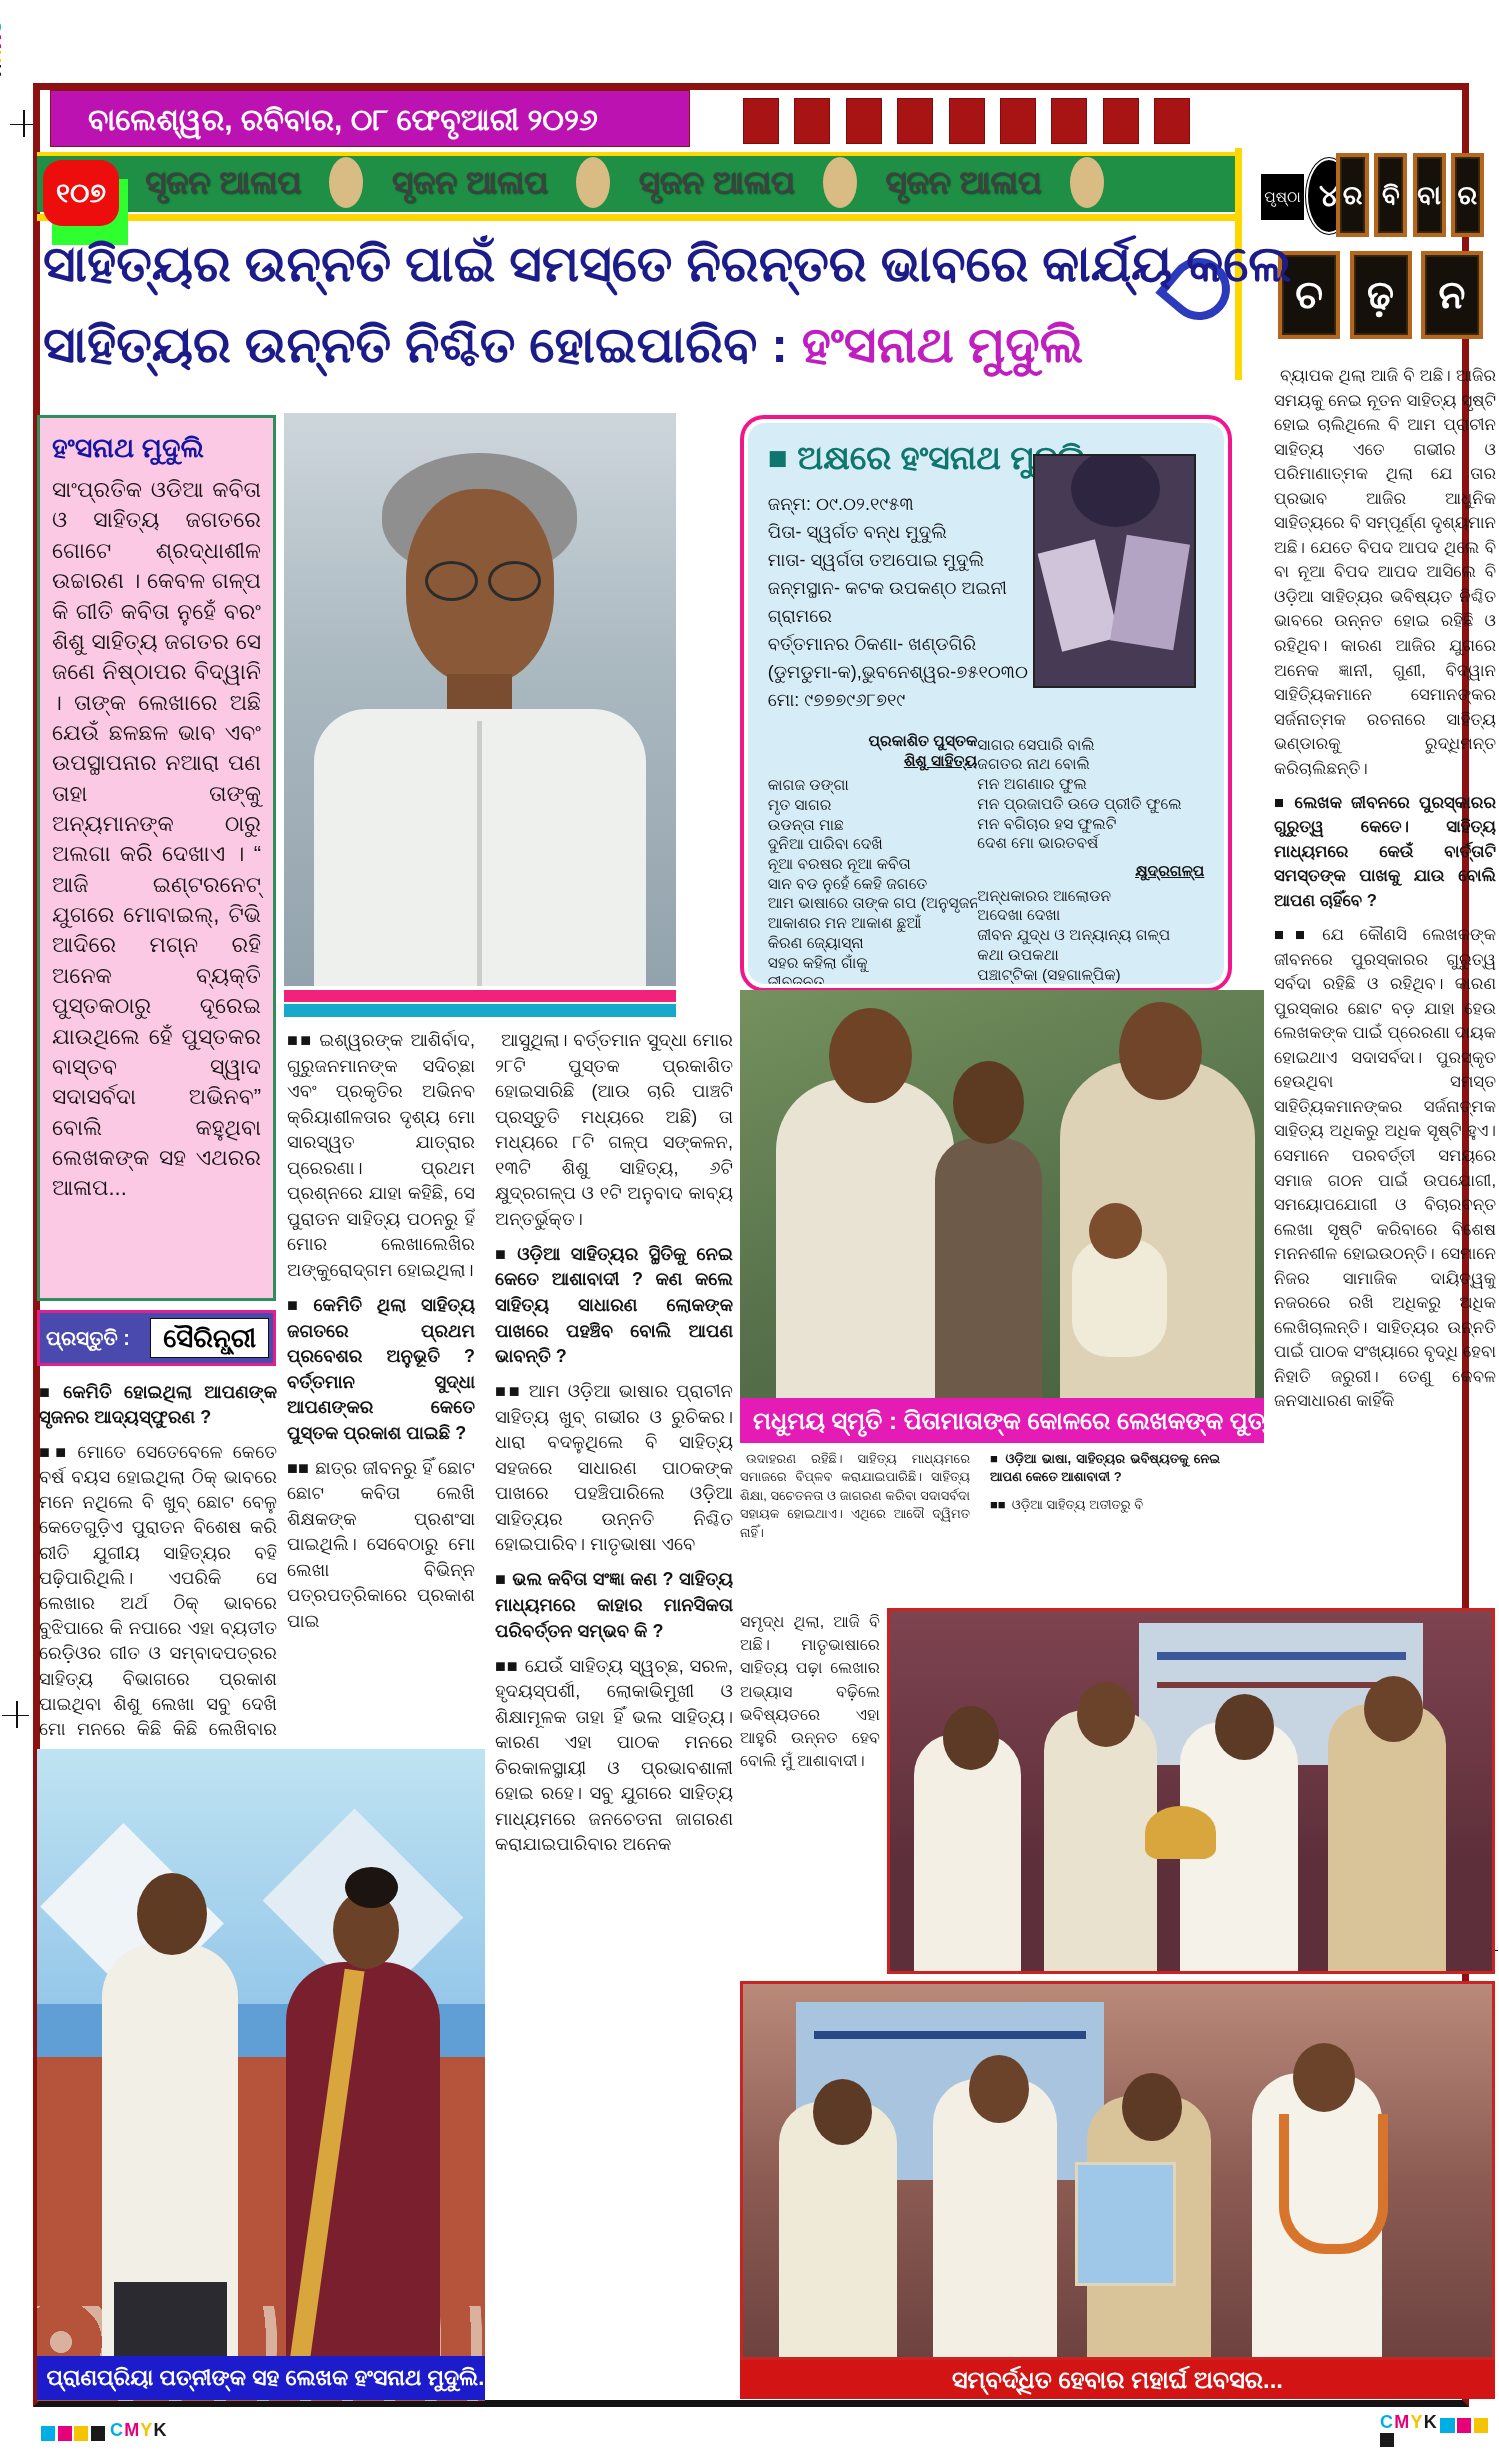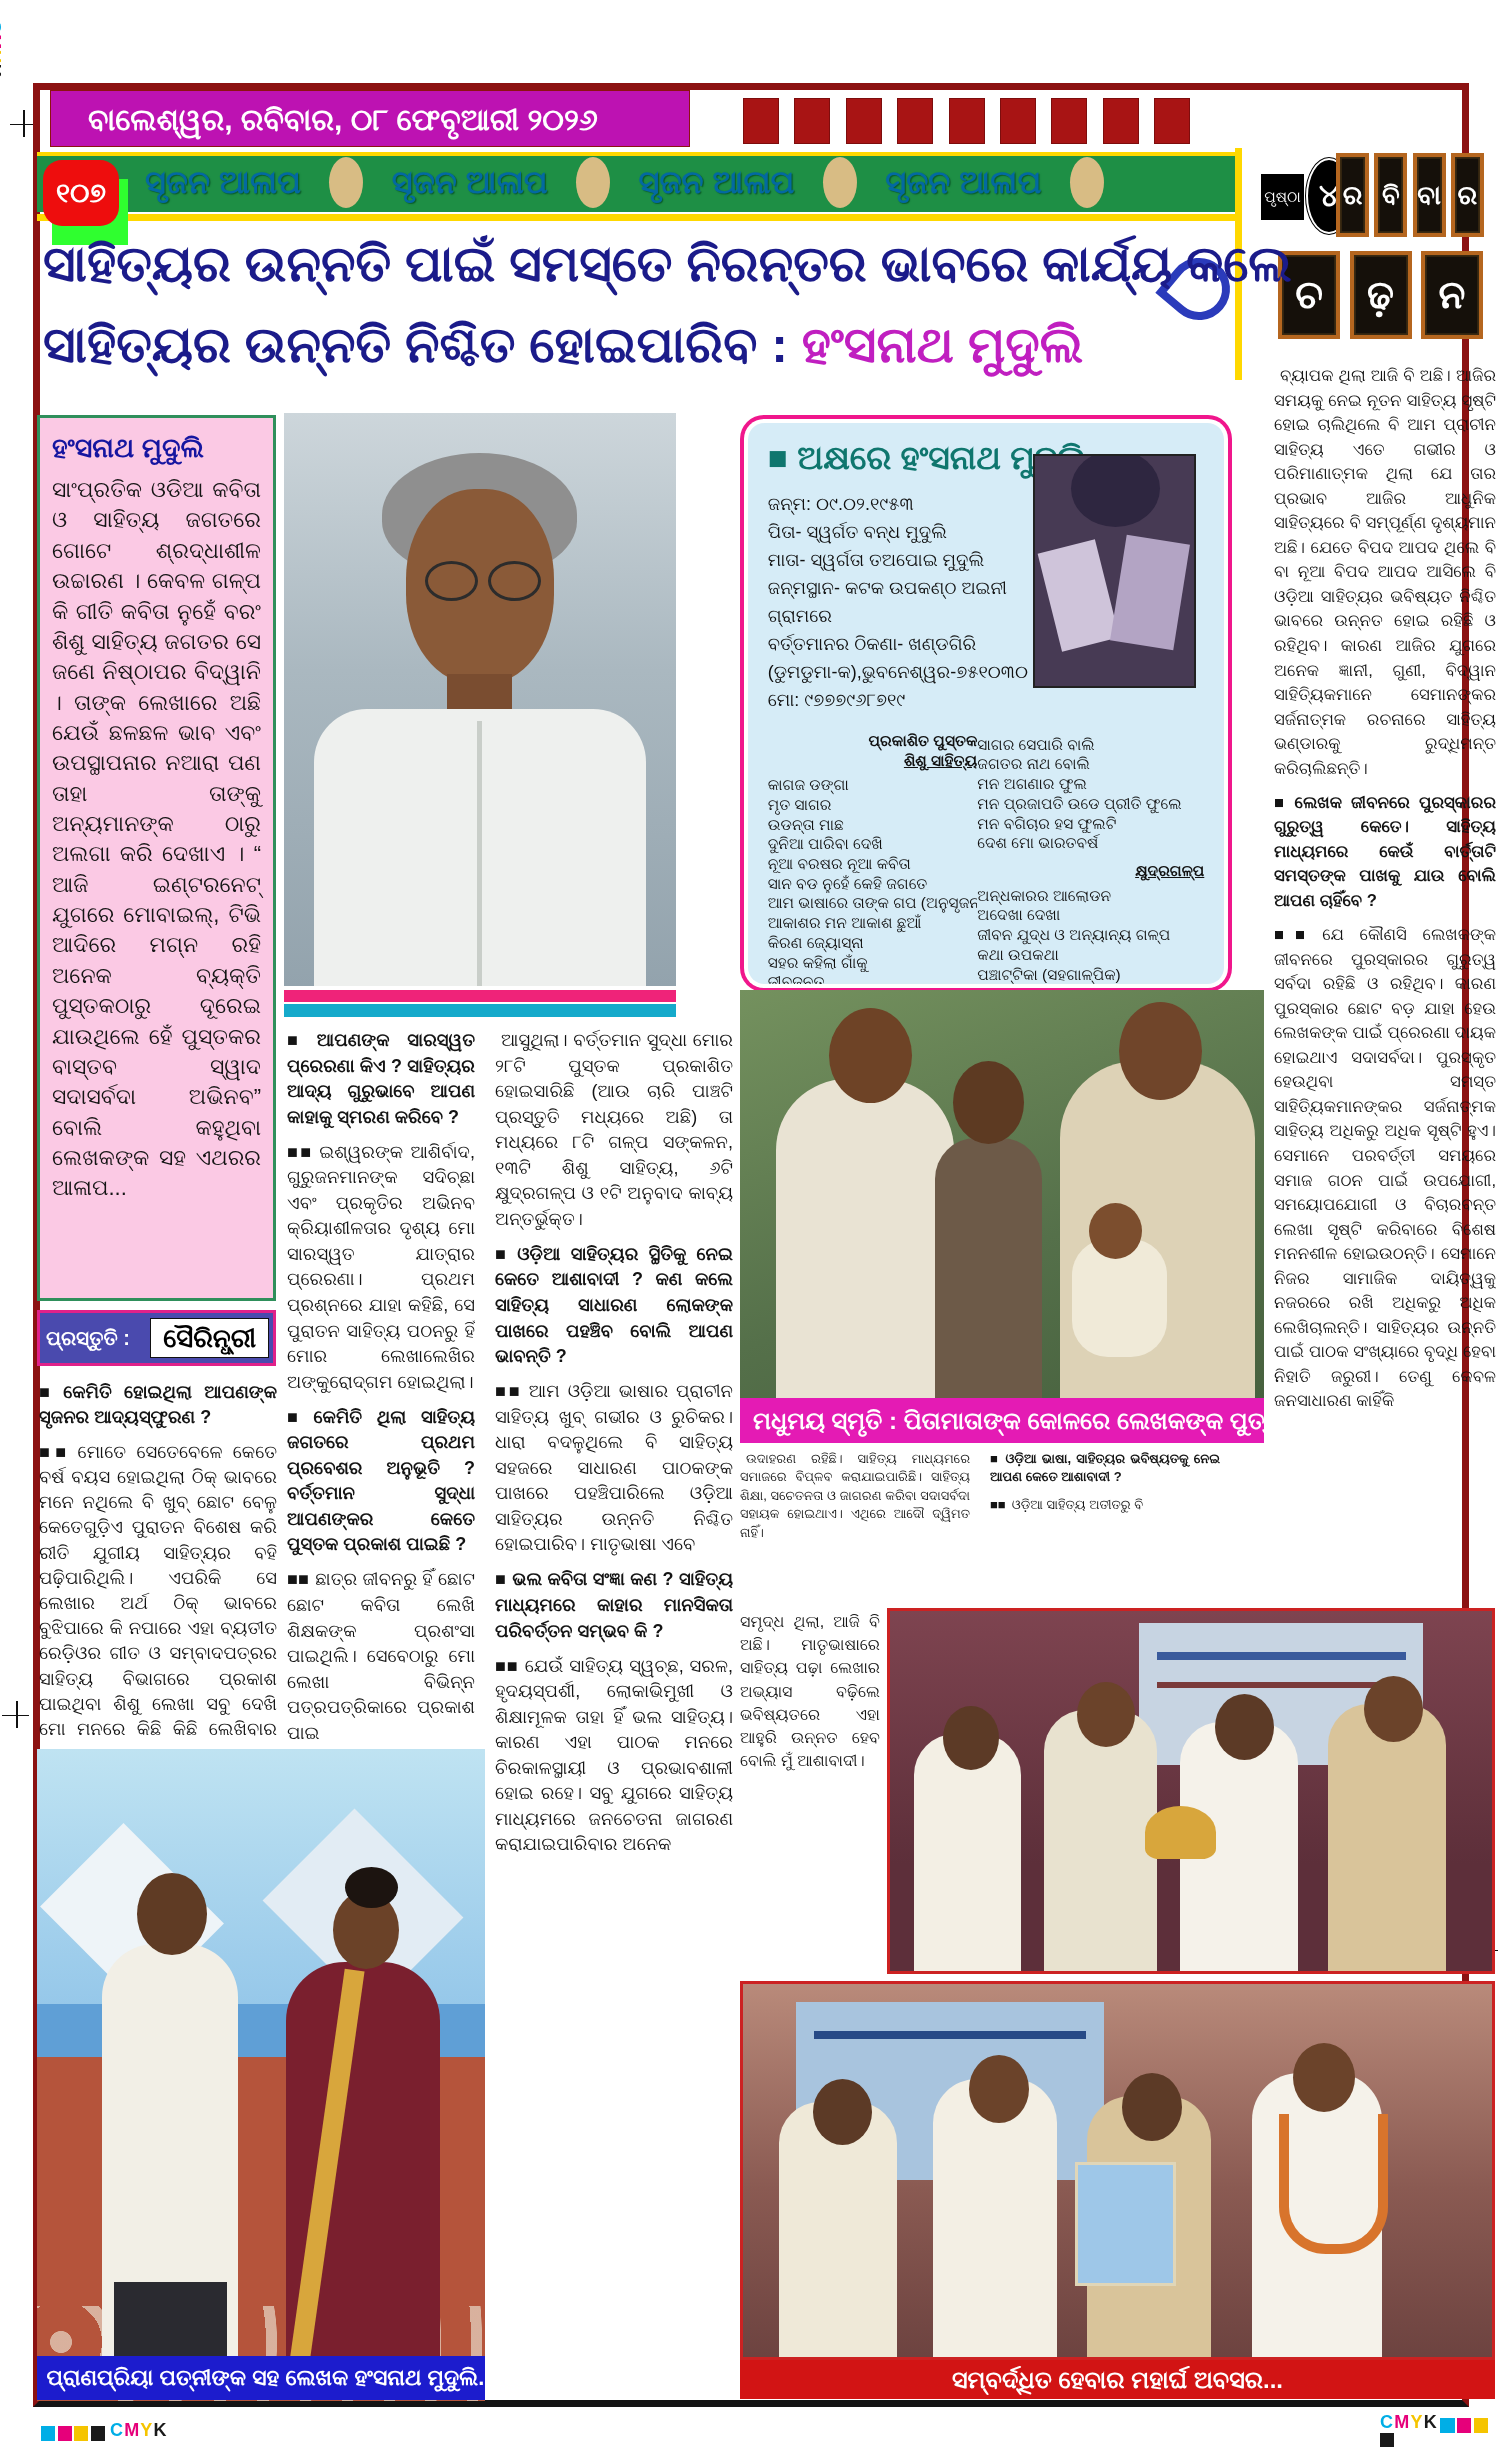--- a/index.html
+++ b/index.html
@@ -34,21 +34,21 @@
   
   .green-bar{left:37px;top:152px;width:1198px;height:60px;background:#1e8f45;border-top:4.7px solid #ffd800;
              box-sizing:border-box;display:flex;align-items:center;}
   .yellow-rule{left:37px;top:214px;width:1198px;height:7.1px;background:#ffd800;}
   .yellow-vrule{left:1235px;top:148px;width:7.1px;height:232px;background:#ffd800;}
   .issue-shadow{left:52px;top:179px;width:76px;height:66px;background:#2fff2f;}
   .issue-badge{left:43px;top:160px;width:76px;height:66px;background:#ee0d0d;color:#fff;font-size:27px;font-weight:900;
                display:flex;align-items:center;justify-content:center;border-radius:19px;}
   .sa-row{left:145px;top:152px;width:1096px;height:60px;display:flex;align-items:center;gap:28.4px;}
   .sa-item{display:flex;align-items:center;gap:28.4px;}
-  .sa-text{color:#0369a1;font-weight:900;font-size:32px;white-space:nowrap;text-shadow:1.2px 1.2px 1.2px #0b5c29;}
+  .sa-text{color:#404040;font-weight:900;font-size:32px;white-space:nowrap;text-shadow:1.2px 1.2px 1.2px #0b5c29;}
   .sa-oval{width:34px;height:51px;background:#d8bc84;border-radius:50%;flex:none;}
   .ornament{left:1168px;top:258px;width:46px;height:46px;border:8.3px solid #2b3bbb;border-radius:50% 50% 50% 0;
             transform:rotate(40deg);}
   
   .headline{left:43px;top:224px;width:1192px;font-weight:900;color:#1b1b8a;font-size:50px;line-height:1.62;white-space:nowrap;}
   .headline .name{color:#c01fc0;}
   
   .intro-box{left:37px;top:415px;width:239px;height:886px;background:#fbc9e4;border:3.6px solid #2f8f5b;
              box-sizing:border-box;padding:15.4px 12px;overflow:hidden;}
   .intro-title{color:#1515a0;font-weight:900;font-size:27px;margin-bottom:10.7px;}
@@ -262,21 +262,20 @@
     <span class="prep-name">ସୈରିନ୍ଧ୍ରୀ ସାହୁ</span>
   </div>
 
   <div class="abs txtcol qa-left">
 
   <div class="qa-item q"><span class="b">■</span><span class="t">କେମିତି ହୋଇଥିଲା ଆପଣଙ୍କ ସୃଜନର ଆଦ୍ୟସ୍ଫୁରଣ ?</span></div>
       <div class="qa-item a"><span class="b">■■</span><span class="t">ମୋତେ ସେତେବେଳେ କେତେ ବର୍ଷ ବୟସ ହୋଇଥିଲା ଠିକ୍ ଭାବରେ ମନେ ନଥିଲେ ବି ଖୁବ୍ ଛୋଟ ବେଳୁ କେତେଗୁଡ଼ିଏ ପୁରାତନ ବିଶେଷ କରି ରୀତି ଯୁଗୀୟ ସାହିତ୍ୟର ବହି ପଢ଼ିପାରିଥିଲି। ଏପରିକି ସେ ଲେଖାର ଅର୍ଥ ଠିକ୍ ଭାବରେ ବୁଝିପାରେ କି ନପାରେ ଏହା ବ୍ୟତୀତ ରେଡ଼ିଓର ଗୀତ ଓ ସମ୍ବାଦପତ୍ରର ସାହିତ୍ୟ ବିଭାଗରେ ପ୍ରକାଶ ପାଇଥିବା ଶିଶୁ ଲେଖା ସବୁ ଦେଖି ମୋ ମନରେ କିଛି କିଛି ଲେଖିବାର ଭାବନା ଜାଗ୍ରତ ହେଉଥିଲା।</span></div>
     </div>
   <div class="abs txtcol col-a">
 
-  <div class="qa-item q"><span class="b">■</span><span class="t">ଆପଣଙ୍କ ସାରସ୍ୱତ ପ୍ରେରଣା କିଏ ? ସାହିତ୍ୟର ଆଦ୍ୟ ଗୁରୁଭାବେ ଆପଣ କାହାକୁ ସ୍ମରଣ କରିବେ ?</span></div>
       <div class="qa-item a"><span class="b">■■</span><span class="t">ଇଶ୍ୱରଙ୍କ ଆଶିର୍ବାଦ, ଗୁରୁଜନମାନଙ୍କ ସଦିଚ୍ଛା ଏବଂ ପ୍ରକୃତିର ଅଭିନବ କ୍ରିୟାଶୀଳତାର ଦୃଶ୍ୟ ମୋ ସାରସ୍ୱତ ଯାତ୍ରାର ପ୍ରେରଣା। ପ୍ରଥମ ପ୍ରଶ୍ନରେ ଯାହା କହିଛି, ସେ ପୁରାତନ ସାହିତ୍ୟ ପଠନରୁ ହିଁ ମୋର ଲେଖାଲେଖିର ଅଙ୍କୁରୋଦ୍ଗମ ହୋଇଥିଲା।</span></div>
       <div class="qa-item q"><span class="b">■</span><span class="t">କେମିତି ଥିଲା ସାହିତ୍ୟ ଜଗତରେ ପ୍ରଥମ ପ୍ରବେଶର ଅନୁଭୂତି ? ବର୍ତ୍ତମାନ ସୁଦ୍ଧା ଆପଣଙ୍କର କେତେ ପୁସ୍ତକ ପ୍ରକାଶ ପାଇଛି ?</span></div>
       <div class="qa-item a"><span class="b">■■</span><span class="t">ଛାତ୍ର ଜୀବନରୁ ହିଁ ଛୋଟ ଛୋଟ କବିତା ଲେଖି ଶିକ୍ଷକଙ୍କ ପ୍ରଶଂସା ପାଇଥିଲି। ସେବେଠାରୁ ମୋ ଲେଖା ବିଭିନ୍ନ ପତ୍ରପତ୍ରିକାରେ ପ୍ରକାଶ ପାଇ</span></div>
     </div>
   <div class="abs txtcol col-b">
 
   <div class="qa-item c"><span class="b"></span><span class="t">ଆସୁଥିଲା। ବର୍ତ୍ତମାନ ସୁଦ୍ଧା ମୋର ୨୮ଟି ପୁସ୍ତକ ପ୍ରକାଶିତ ହୋଇସାରିଛି (ଆଉ ଚାରି ପାଞ୍ଚଟି ପ୍ରସ୍ତୁତି ମଧ୍ୟରେ ଅଛି) ତା ମଧ୍ୟରେ ୮ଟି ଗଳ୍ପ ସଙ୍କଳନ, ୧୩ଟି ଶିଶୁ ସାହିତ୍ୟ, ୬ଟି କ୍ଷୁଦ୍ରଗଳ୍ପ ଓ ୧ଟି ଅନୁବାଦ କାବ୍ୟ ଅନ୍ତର୍ଭୁକ୍ତ।</span></div>
       <div class="qa-item q"><span class="b">■</span><span class="t">ଓଡ଼ିଆ ସାହିତ୍ୟର ସ୍ଥିତିକୁ ନେଇ କେତେ ଆଶାବାଦୀ ? କଣ କଲେ ସାହିତ୍ୟ ସାଧାରଣ ଲୋକଙ୍କ ପାଖରେ ପହଞ୍ଚିବ ବୋଲି ଆପଣ ଭାବନ୍ତି ?</span></div>
       <div class="qa-item a"><span class="b">■■</span><span class="t">ଆମ ଓଡ଼ିଆ ଭାଷାର ପ୍ରାଚୀନ ସାହିତ୍ୟ ଖୁବ୍ ଗଭୀର ଓ ରୁଚିକର। ଧାରା ବଦଳୁଥିଲେ ବି ସାହିତ୍ୟ ସହଜରେ ସାଧାରଣ ପାଠକଙ୍କ ପାଖରେ ପହଞ୍ଚିପାରିଲେ ଓଡ଼ିଆ ସାହିତ୍ୟର ଉନ୍ନତି ନିଶ୍ଚିତ ହୋଇପାରିବ। ମାତୃଭାଷା ଏବେ</span></div>
       <div class="qa-item q"><span class="b">■</span><span class="t">ଭଲ କବିତା ସଂଜ୍ଞା କଣ ? ସାହିତ୍ୟ ମାଧ୍ୟମରେ କାହାର ମାନସିକତା ପରିବର୍ତ୍ତନ ସମ୍ଭବ କି ?</span></div>

